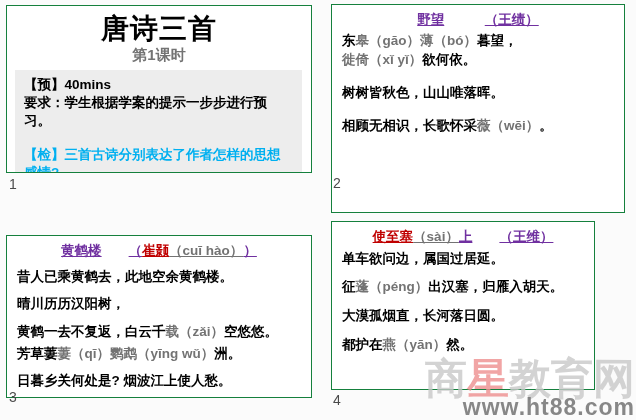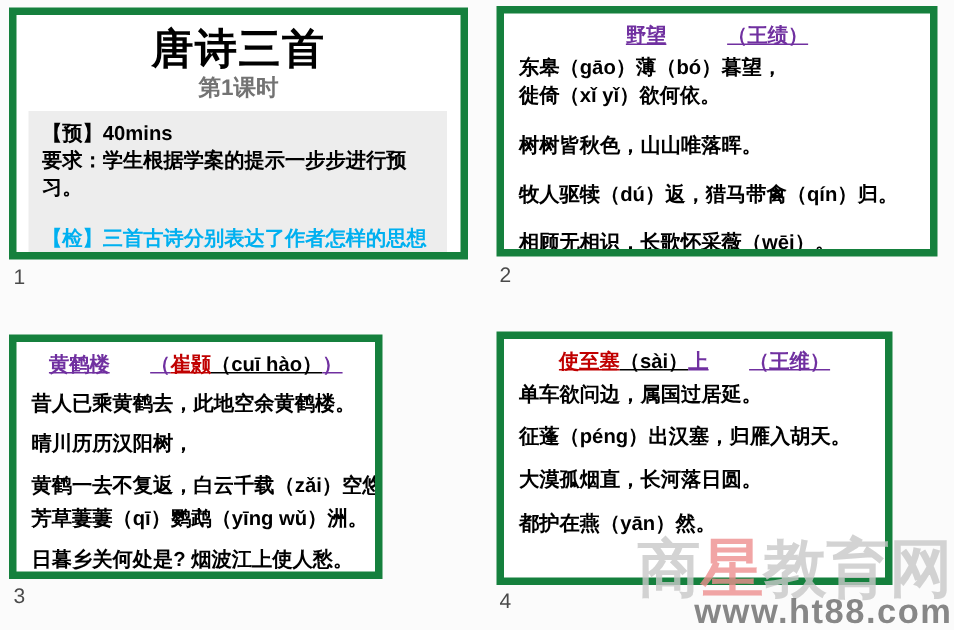--- a/index.html
+++ b/index.html
@@ -2,26 +2,26 @@
 <html><head>
 <meta charset="utf-8">
 <style>
   html,body{margin:0;padding:0;}
   body{
     width:636px;height:420px;position:relative;overflow:hidden;
     background:#fbfbfb;
     font-family:"Liberation Sans","DejaVu Sans",sans-serif;
   }
   .slide{
-    position:absolute;background:#ffffff;border:5px solid #15803d;
+    position:absolute;background:#ffffff;border:1px solid #15803d;
     box-sizing:border-box;overflow:hidden;cursor:pointer;
   }
   #slide1{left:6px;top:5px;width:306px;height:168px;}
-  #slide2{left:331px;top:4px;width:294px;height:167px;}
-  #slide3{left:6px;top:223px;width:249px;height:163px;}
+  #slide2{left:331px;top:4px;width:294px;height:209px;}
+  #slide3{left:6px;top:235px;width:306px;height:163px;}
   #slide4{left:331px;top:221px;width:264px;height:169px;}
 
   .slide-number{
     position:absolute;font-size:14px;color:#4a4a4a;line-height:1;
   }
   #num1{left:9px;top:177px;}
   #num2{left:333px;top:176px;}
   #num3{left:9px;top:390px;}
   #num4{left:333px;top:393px;}
 
@@ -50,21 +50,21 @@
   #slide2 .poem-line:nth-child(1){margin-top:3px;}
   #slide2 .poem-line:nth-child(2){margin-top:2px;}
   #slide3 .poem-line{margin-top:10px;}
   #slide3 .poem-line:nth-child(1){margin-top:8px;}
   #slide3 .poem-line:nth-child(4){margin-top:4px;}
   #slide4 .poem-line{margin-top:11px;}
   #slide4 .poem-line:nth-child(1){margin-top:4px;}
 
   
   .seg-k{color:#000000;}
-  .seg-r{color:#000000;}
+  .seg-r{color:#737373;}
   .seg-dr{color:#c00000;}
   .seg-p{color:#7030a0;}
   .seg-c{color:#00b0f0;}
   .seg-u{text-decoration:underline;}
 
   
   .watermark{
     position:absolute;right:1px;bottom:1px;text-align:right;
     pointer-events:none;z-index:5;line-height:1;
   }
@@ -91,21 +91,20 @@
     </div>
 </div>
 
 <div class="slide" id="slide2">
   <div class="poem">
     <div class="poem-title"><span class="seg-p seg-u">野望</span><span class="seg-p">　　　</span><span class="seg-p seg-u">（王绩）</span></div>
     <div>
         <div class="poem-line"><span class="seg-k">东</span><span class="seg-r">皋（gāo）薄（bó）</span><span class="seg-k">暮望，</span></div>
         <div class="poem-line"><span class="seg-r">徙倚（xǐ yǐ）</span><span class="seg-k">欲何依。</span></div>
         <div class="poem-line"><span class="seg-k">树树皆秋色，山山唯落晖。</span></div>
-        <div class="poem-line"><span class="seg-k">牧人驱</span><span class="seg-r">犊（dú）</span><span class="seg-k">返，猎马带</span><span class="seg-r">禽（qín）</span><span class="seg-k">归。</span></div>
         <div class="poem-line"><span class="seg-k">相顾无相识，长歌怀采</span><span class="seg-r">薇（wēi）</span><span class="seg-k">。</span></div>
       </div>
   </div>
 </div>
 
 <div class="slide" id="slide3">
   <div class="poem">
     <div class="poem-title"><span class="seg-p seg-u">黄鹤楼</span><span class="seg-p">　　</span><span class="seg-p seg-u">（</span><span class="seg-dr seg-u">崔颢</span><span class="seg-r seg-u">（cuī hào）</span><span class="seg-p seg-u">）</span></div>
     <div>
         <div class="poem-line"><span class="seg-k">昔人已乘黄鹤去，此地空余黄鹤楼。</span></div>

